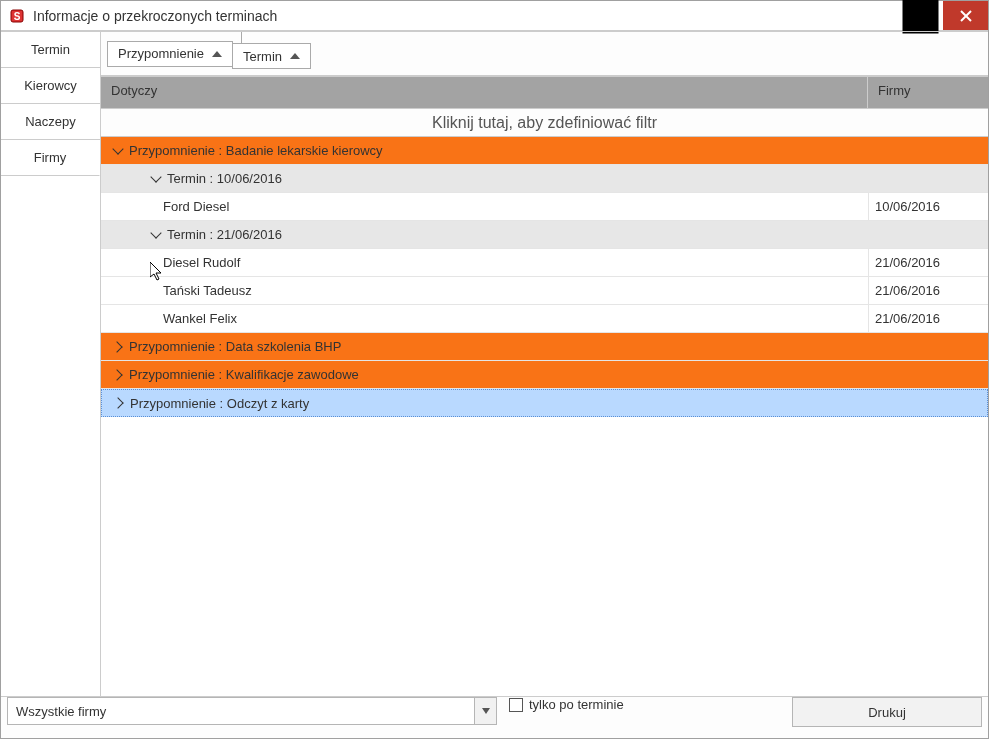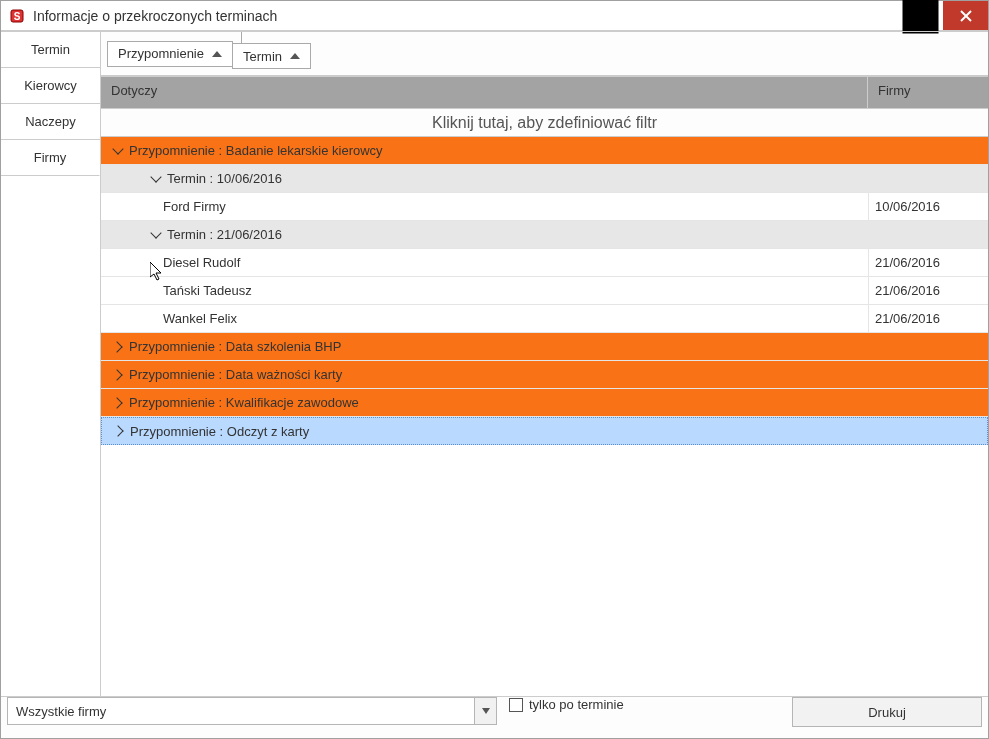--- a/index.html
+++ b/index.html
@@ -344,21 +344,21 @@
           </div>
 
             <div class="row group-1 indent-1">
               <span class="expander">
                 <span class="tri-open"></span>
               </span>
               <span class="cell-text">Termin : 10/06/2016</span>
             </div>
               <div class="row data">
                 <span class="indent-2"></span>
-                <span class="cell-text">Ford Firmy</span>
+                <span class="cell-text">Ford Diesel</span>
                 <span class="cell-date">10/06/2016</span>
               </div>
 
             <div class="row group-1 indent-1">
               <span class="expander">
                 <span class="tri-open"></span>
               </span>
               <span class="cell-text">Termin : 21/06/2016</span>
             </div>
               <div class="row data">
@@ -375,26 +375,20 @@
                 <span class="indent-2"></span>
                 <span class="cell-text">Wankel Felix</span>
                 <span class="cell-date">21/06/2016</span>
               </div>
 
           <div class="row group-0 indent-0">
             <span class="expander">
                 <span class="tri-closed"></span>
               </span>
             <span class="cell-text">Przypomnienie : Data szkolenia BHP</span>
-          </div>
-          <div class="row group-0 indent-0">
-            <span class="expander">
-                <span class="tri-closed"></span>
-              </span>
-            <span class="cell-text">Przypomnienie : Data ważności karty</span>
           </div>
           <div class="row group-0 indent-0">
             <span class="expander">
                 <span class="tri-closed"></span>
               </span>
             <span class="cell-text">Przypomnienie : Kwalifikacje zawodowe</span>
           </div>
           <div class="row group-0 indent-0 selected">
             <span class="expander">
                 <span class="tri-closed"></span>

